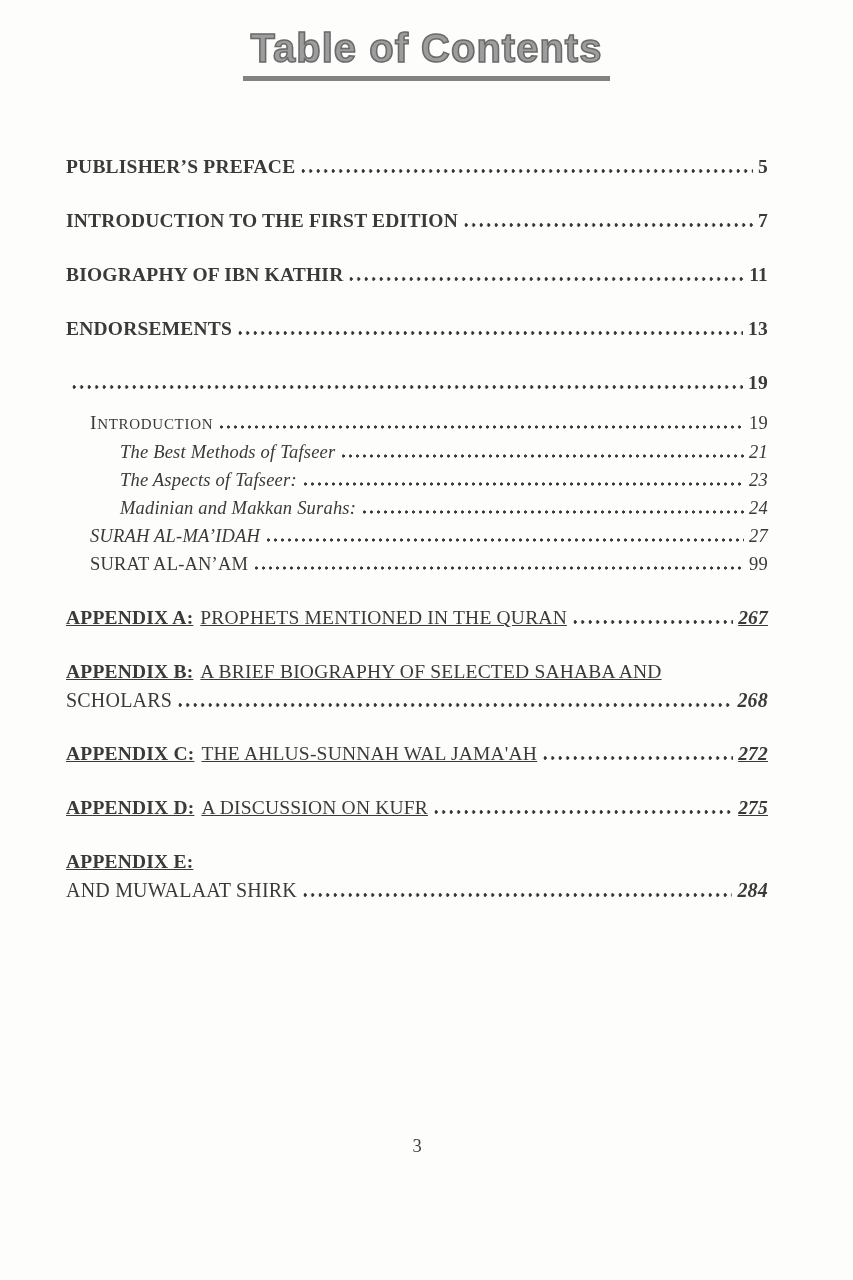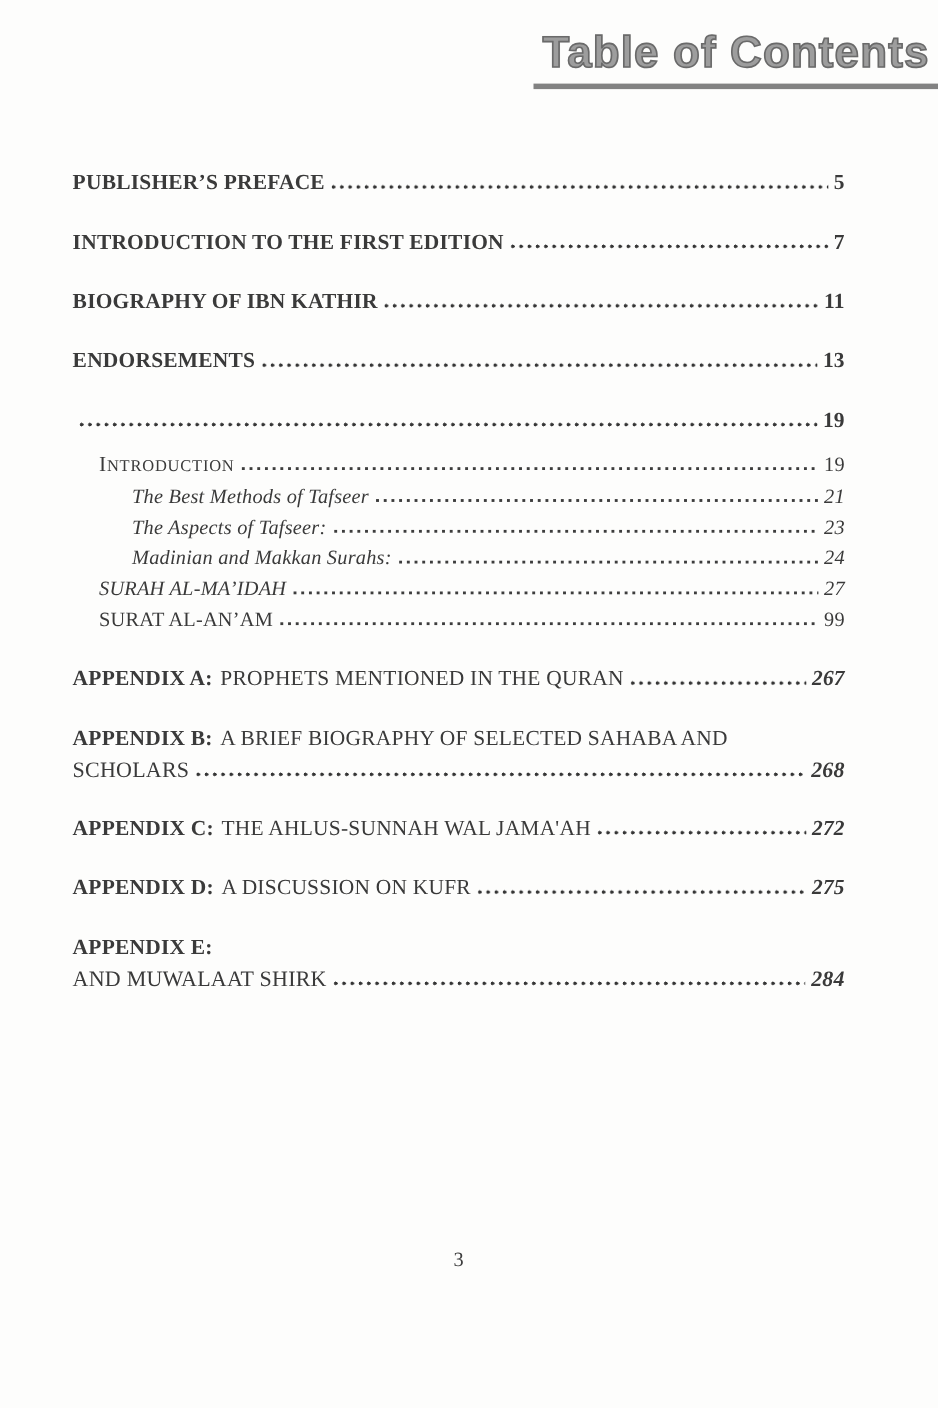--- a/index.html
+++ b/index.html
@@ -11,21 +11,21 @@
     overflow:hidden;
     position:relative;
   }
   .page {
     width:853px; height:1280px;
     background:#fdfdfc;
     position:relative;
   }
 
   
-  .header { text-align:right; padding-top:26px; }
+  .header { text-align:center; padding-top:26px; }
   .title {
     display:inline-block;
     margin:0;
     font-family:"Liberation Sans", sans-serif;
     font-weight:bold;
     font-size:40px;
     letter-spacing:1px;
     color:#9d9d9d;
     -webkit-text-stroke:1.5px #6a6a6a;
     text-shadow:0 0 1px #777;
@@ -52,21 +52,21 @@
   .gap-md { margin-top:12px; }
   .gap-none { margin-top:0; }
 
   
   .st-main { font-weight:bold; font-size:19.5px; }
   .st-intro .label { font-size:15px; letter-spacing:0.7px; }
   .st-intro .label::first-letter { font-size:19.5px; }
   .st-italic { font-style:italic; }
   .st-italic-caps { font-style:italic; }
   .st-caps { }
-  .st-appendix { font-size:19.5px; }
+  .st-appendix { font-size:19.5px;text-decoration:underline; }
   .st-appendix .prefix { font-weight:bold; }
   .st-appendix2 { font-size:20px; }
   .st-appendix .pnum, .st-appendix2 .pnum { font-weight:bold; font-style:italic; }
 
   .prefix { margin-right:7px; white-space:nowrap; }
   .label { white-space:nowrap; }
   .pnum { margin-left:3px; white-space:nowrap; }
 
   
   .dots {

